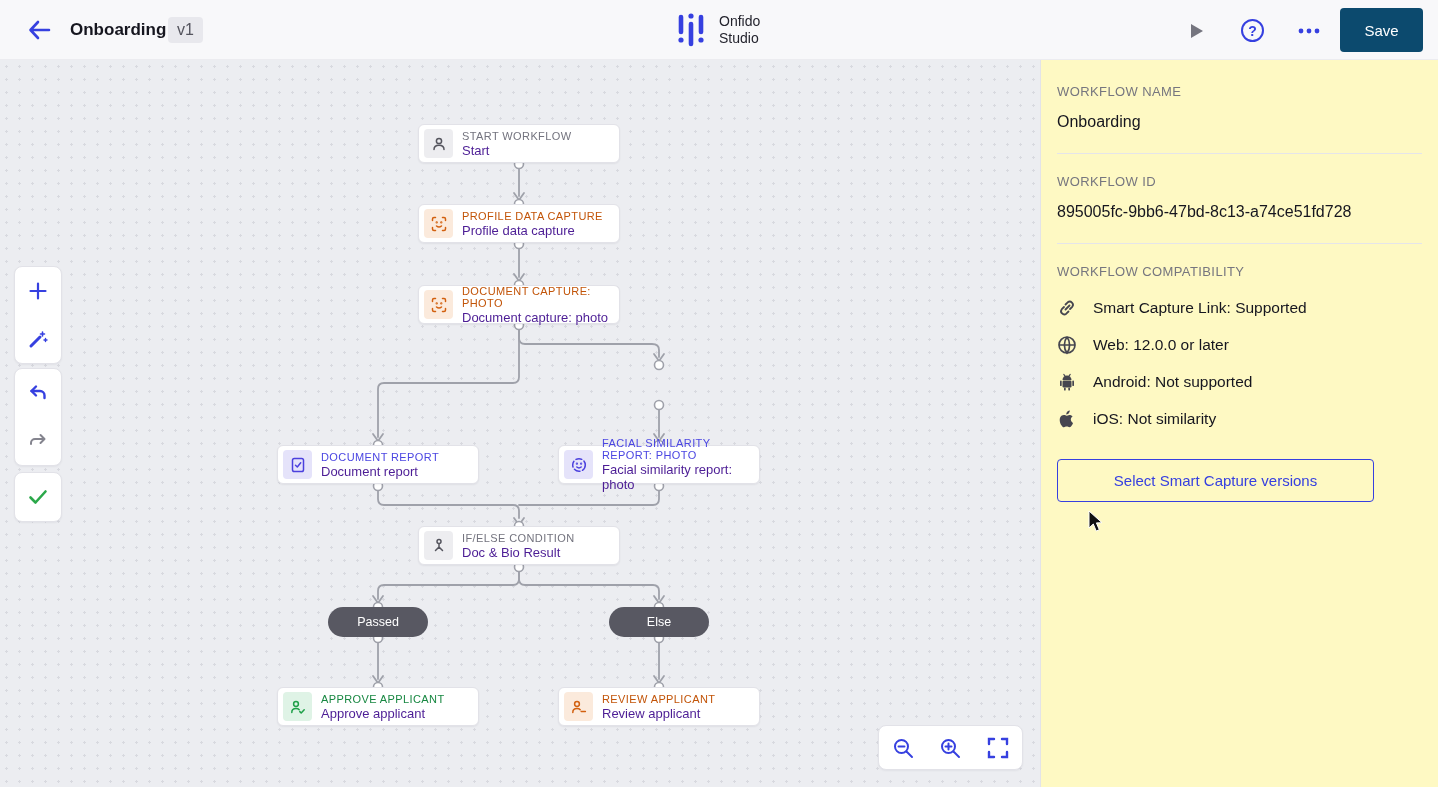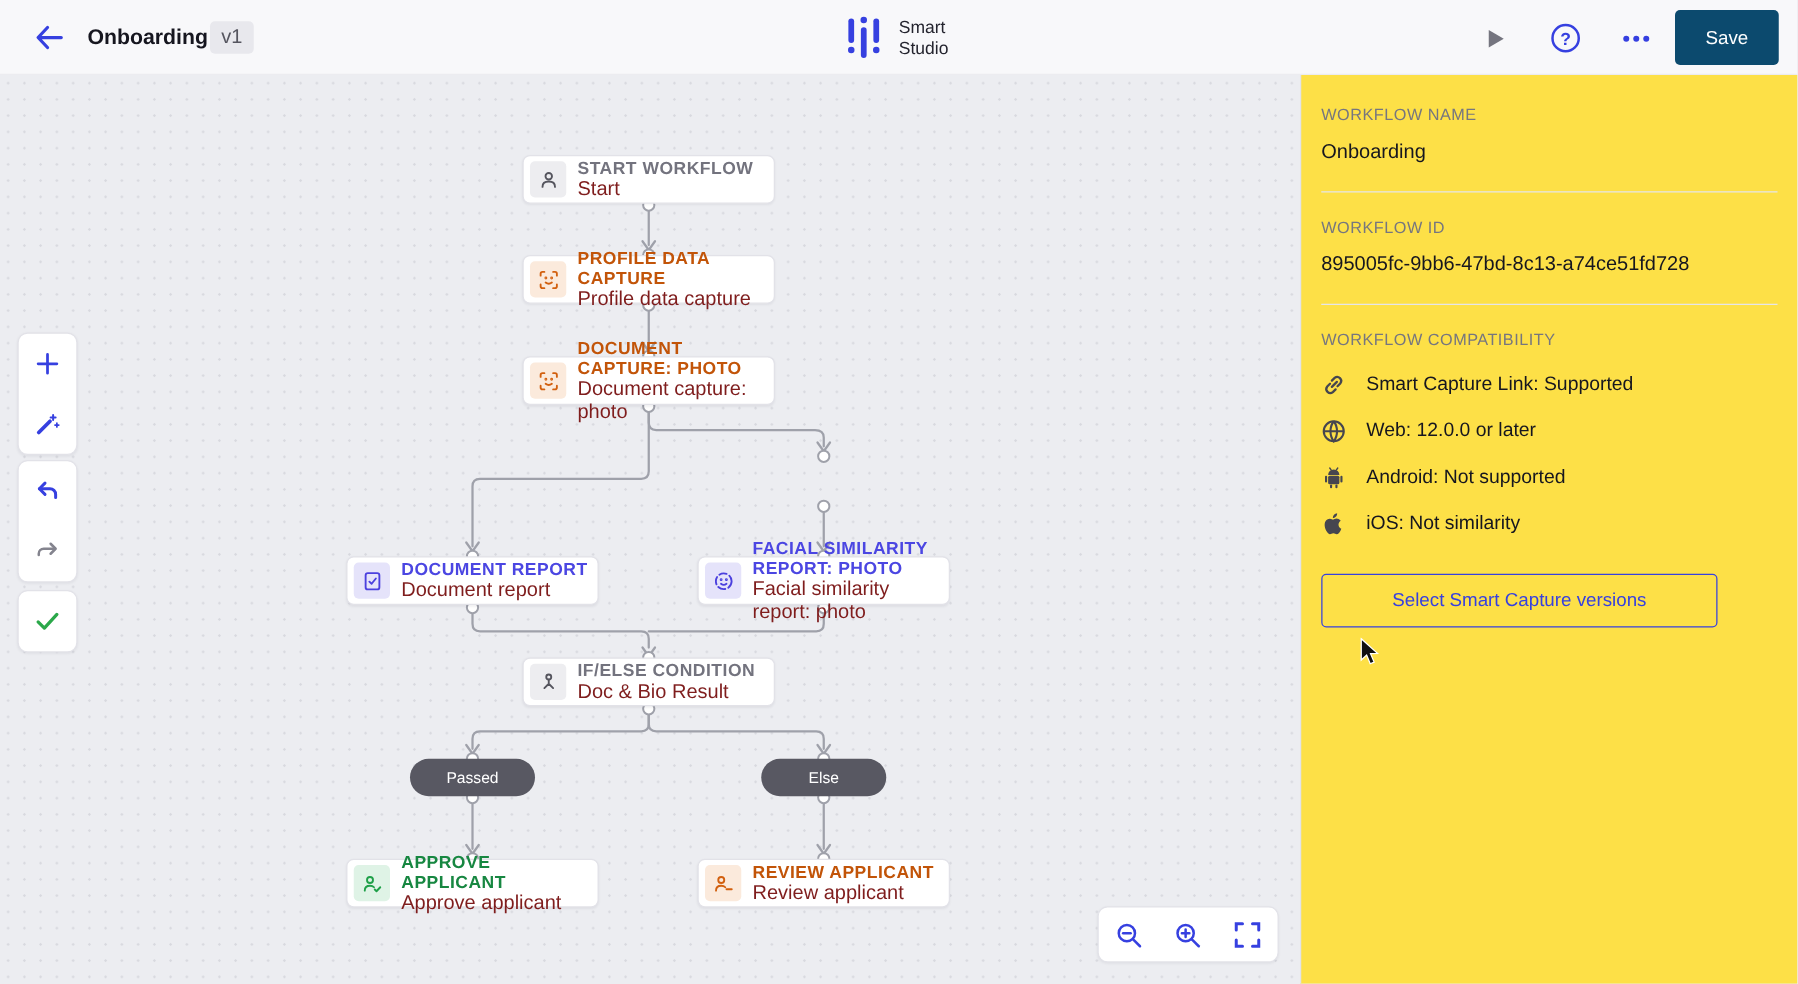--- a/index.html
+++ b/index.html
@@ -33,44 +33,44 @@
   .node { position:absolute; height:39px; background:#FFFFFF; border:1px solid #E2E2E8; border-radius:6px;
           display:flex; align-items:center; padding-left:5px; box-shadow:0 1px 2px rgba(20,20,40,.06);
           cursor:pointer; z-index:5; }
   .node-icon { width:29px; height:29px; border-radius:4px; display:flex; align-items:center;
                justify-content:center; flex:0 0 29px; }
   .node-icon.c-gray   { background:#EDEDF0; color:#55555E; }
   .node-icon.c-orange { background:#FBEADC; color:#D2600F; }
   .node-icon.c-purple { background:#E5E3FA; color:#4B40DE; }
   .node-icon.c-green  { background:#DFF3E6; color:#1FA049; }
   .node-text { margin-left:9px; display:flex; flex-direction:column; justify-content:center; }
-  .node-label { font-size:14px; font-weight:700; letter-spacing:.4px; color:#73737E; text-transform:uppercase; }
+  .node-label { font-size:11px; font-weight:400; letter-spacing:.4px; color:#73737E; text-transform:uppercase; }
   .node-label.c-orange { color:#C25408; }
   .node-label.c-purple { color:#4B46E2; }
   .node-label.c-green  { color:#178741; }
-  .node-title { font-size:16px; color:#7f1d1d; margin-top:1px; }
+  .node-title { font-size:13px; color:#4c1d95; margin-top:1px; }
 
   .branch-pill { position:absolute; width:100px; height:30px; background:#585862; border-radius:15px;
                  color:#FFFFFF; font-size:12.5px; display:flex; align-items:center; justify-content:center;
                  z-index:5; cursor:pointer; }
 
   
   .tool-card { position:absolute; left:14px; width:48px; background:#FFFFFF; border:1px solid #E2E2E8;
                border-radius:8px; display:flex; flex-direction:column; align-items:center;
                box-shadow:0 1px 2px rgba(20,20,40,.05); z-index:10; }
   .tool-btn { width:48px; height:48px; display:flex; align-items:center; justify-content:center; cursor:pointer; }
 
   
   .zoom-card { position:absolute; left:878px; top:665px; width:145px; height:45px; background:#FFFFFF;
                border:1px solid #E2E2E8; border-radius:8px; display:flex; align-items:center;
                justify-content:space-around; z-index:10; box-shadow:0 1px 2px rgba(20,20,40,.05); }
   .zoom-btn { width:32px; height:32px; display:flex; align-items:center; justify-content:center; cursor:pointer; }
 
   
-  .sidebar { position:absolute; left:1040px; top:60px; width:398px; height:727px; background:#fde047;
+  .sidebar { position:absolute; left:1040px; top:60px; width:398px; height:727px; background:#fef9c3;
              border-left:1px solid #E3E3E8; padding:24px 16px 0 16px; z-index:30; }
   .sb-label { font-size:13px; letter-spacing:.4px; color:#76767F; margin-bottom:14px; }
   .sb-value { font-size:16px; color:#16161F; }
   .sb-divider { border:none; border-top:1px solid #E5E5EA; margin:22px 0 20px 0; }
   .compat-row { display:flex; align-items:center; gap:16px; margin-bottom:15px; height:22px; }
   .compat-row .ic { width:20px; display:flex; justify-content:center; color:#46464F; }
   .compat-text { font-size:15.5px; color:#16161F; }
   .select-versions-btn { margin-top:14px; width:317px; height:43px; background:transparent;
                          border:1px solid #3640E0; border-radius:4px; color:#3640E0; font-size:15px;
                          cursor:pointer; font-family:"Liberation Sans", sans-serif; }
@@ -92,21 +92,21 @@
   <div class="logo-wrap">
     <svg width="30" height="36" viewBox="0 0 30 36">
       <line x1="4" y1="5" x2="4" y2="20" stroke="#3640E0" stroke-width="4.6" stroke-linecap="round"></line>
       <circle cx="4" cy="28" r="2.6" fill="#3640E0"></circle>
       <circle cx="14" cy="4" r="2.6" fill="#3640E0"></circle>
       <line x1="14" y1="12" x2="14" y2="32" stroke="#3640E0" stroke-width="4.6" stroke-linecap="round"></line>
       <line x1="24" y1="5" x2="24" y2="20" stroke="#3640E0" stroke-width="4.6" stroke-linecap="round"></line>
       <circle cx="24" cy="28" r="2.6" fill="#3640E0"></circle>
     </svg>
     <div class="logo-text">
-      <div>Smart</div>
+      <div>Onfido</div>
       <div>Studio</div>
     </div>
   </div>
 
   <div class="hdr-icon play-btn">
     <svg width="14" height="16" viewBox="0 0 14 16">
         <polygon points="1,1 13,8 1,15" fill="#75757F"></polygon>
       </svg>
   </div>
   <div class="hdr-icon help-btn">?</div>

